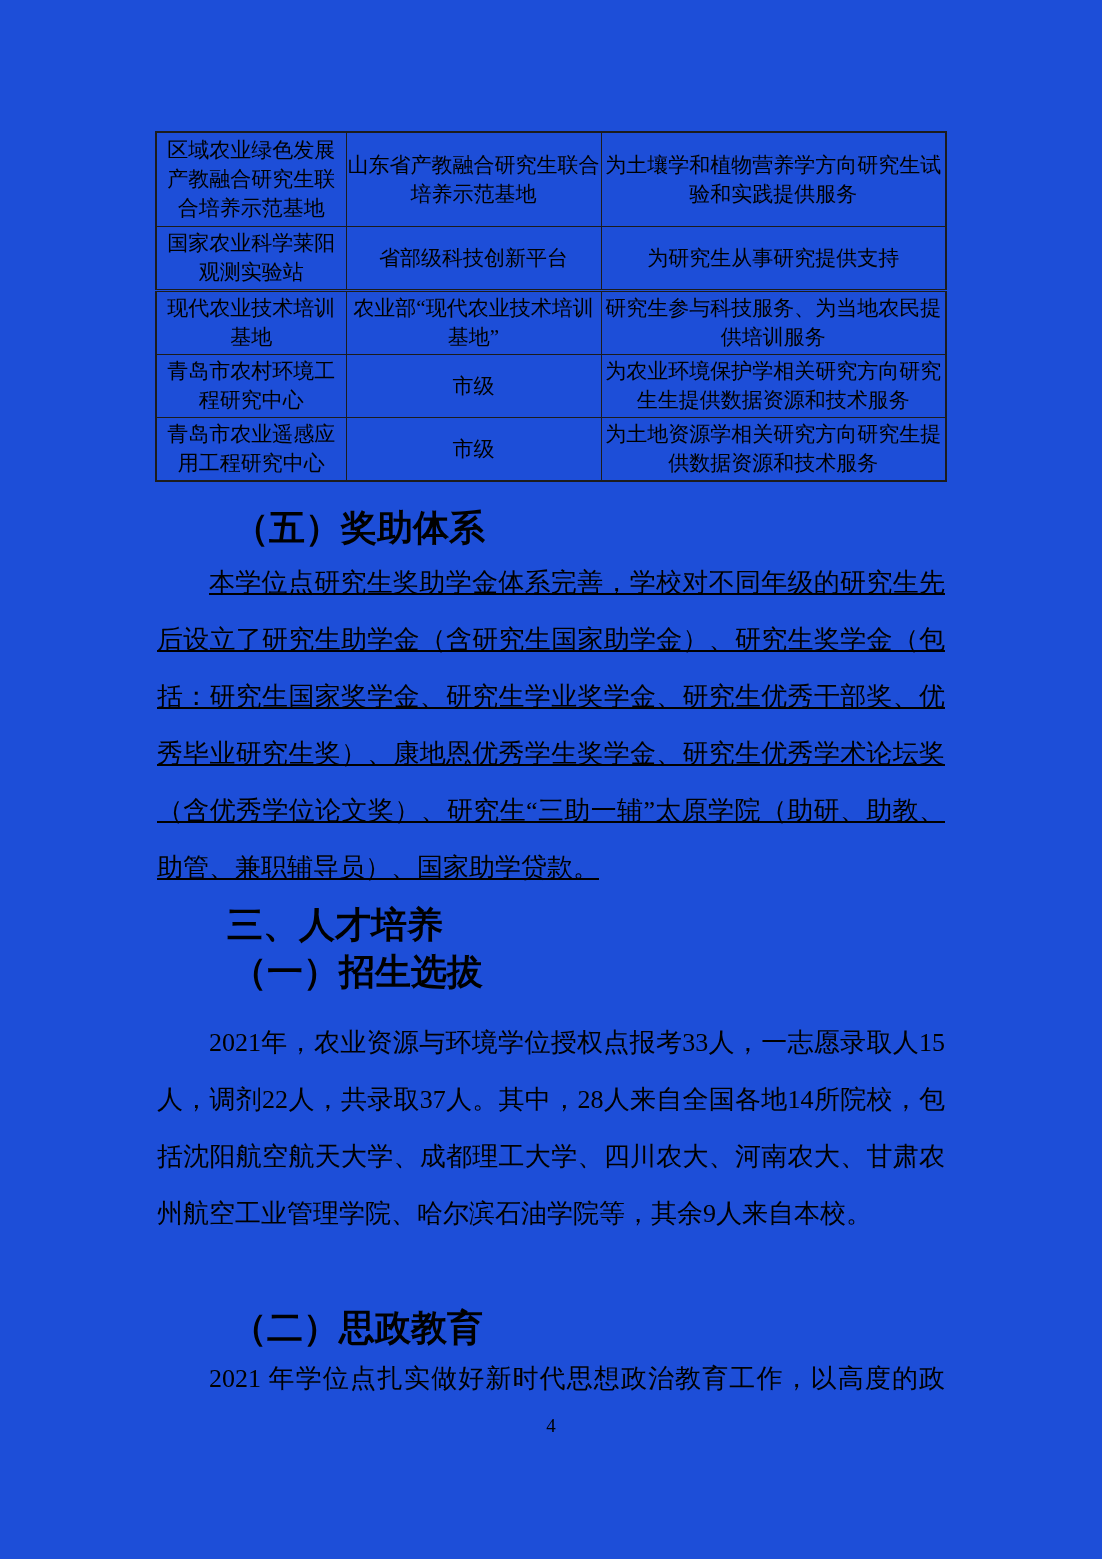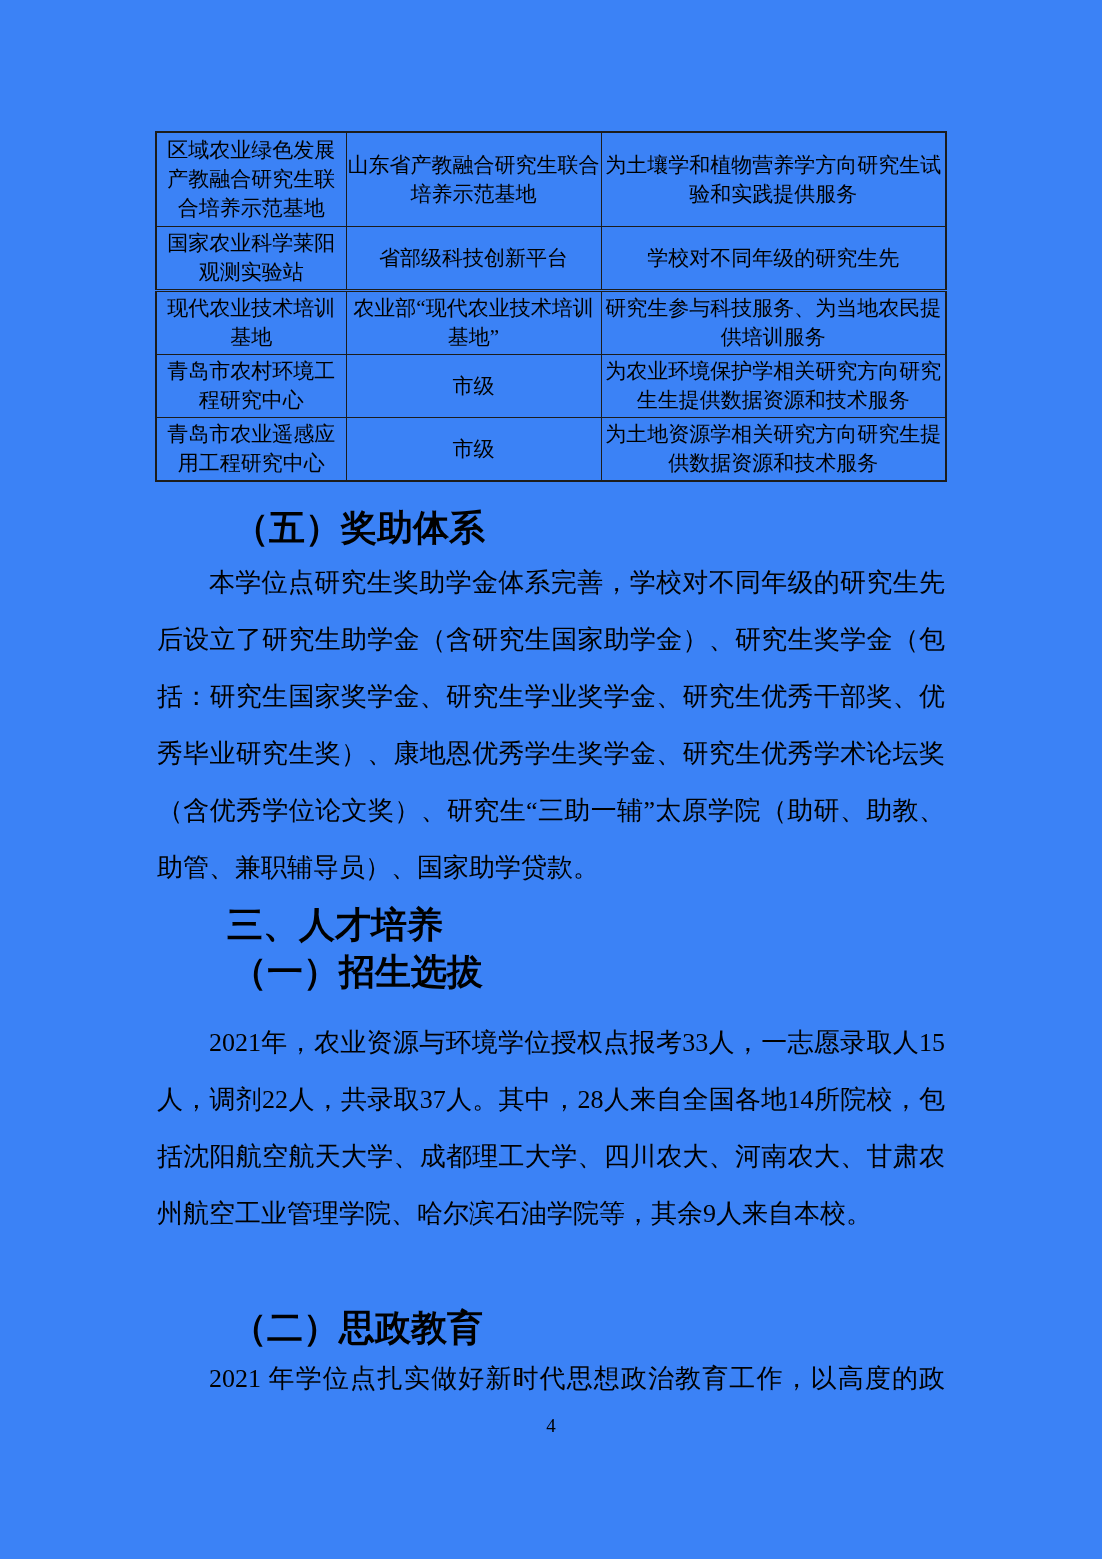--- a/index.html
+++ b/index.html
@@ -1,20 +1,20 @@
 <!DOCTYPE html>
 <html><head>
 <meta charset="utf-8">
 <style>
   html,body{margin:0;padding:0;}
   body{
     width:1102px;height:1559px;background:#ffffff;position:relative;
     font-family:"Liberation Serif","DejaVu Serif",serif;color:#000;
   }
-  .page{position:absolute;left:0;top:0;width:1102px;height:1559px;background:#3b82f6;overflow:hidden;}
+  .page{position:absolute;left:0;top:0;width:1102px;height:1559px;background:#1d4ed8;overflow:hidden;}
 
   
   table.platform-table{
     position:absolute;left:155px;top:131px;width:790px;
     border-collapse:collapse;table-layout:fixed;
     font-size:21px;line-height:29px;
   }
   table.platform-table td{
     border:1px solid #1c1c1c;text-align:center;vertical-align:middle;
     padding:2px 1px;overflow:hidden;
@@ -35,21 +35,21 @@
     font-family:"Liberation Sans","DejaVu Sans",sans-serif;font-weight:700;
     font-size:36px;color:#000;white-space:nowrap;
   }
   .h-award{top:506px;padding-left:76px;}
   .h-talent{top:903px;padding-left:70px;}
   .h-admission{top:950px;padding-left:74px;}
   .h-ideology{top:1306px;padding-left:74px;}
 
   
   .para{position:absolute;left:157px;width:788px;}
-  .para-award{top:554px;}
+  .para-award{top:554px;text-decoration:underline;}
   .para-admission{top:1014px;}
   .para-ideology{top:1350px;}
   .line{
     height:57px;line-height:57px;font-size:26px;color:#000;
     white-space:nowrap;overflow:hidden;
   }
   .line.fill{
     white-space:normal;
     text-align:justify;text-align-last:justify;
     text-justify:inter-character;
@@ -75,21 +75,21 @@
       </colgroup>
     <tbody>
       <tr>
         <td>区域农业绿色发展产教融合研究生联合培养示范基地</td>
         <td>山东省产教融合研究生联合培养示范基地</td>
         <td>为土壤学和植物营养学方向研究生试验和实践提供服务</td>
       </tr>
       <tr>
         <td>国家农业科学莱阳观测实验站</td>
         <td>省部级科技创新平台</td>
-        <td>学校对不同年级的研究生先</td>
+        <td>为研究生从事研究提供支持</td>
       </tr>
       <tr>
         <td>现代农业技术培训基地</td>
         <td>农业部“现代农业技术培训基地”</td>
         <td>研究生参与科技服务、为当地农民提供培训服务</td>
       </tr>
       <tr>
         <td>青岛市农村环境工程研究中心</td>
         <td>市级</td>
         <td>为农业环境保护学相关研究方向研究生生提供数据资源和技术服务</td>

